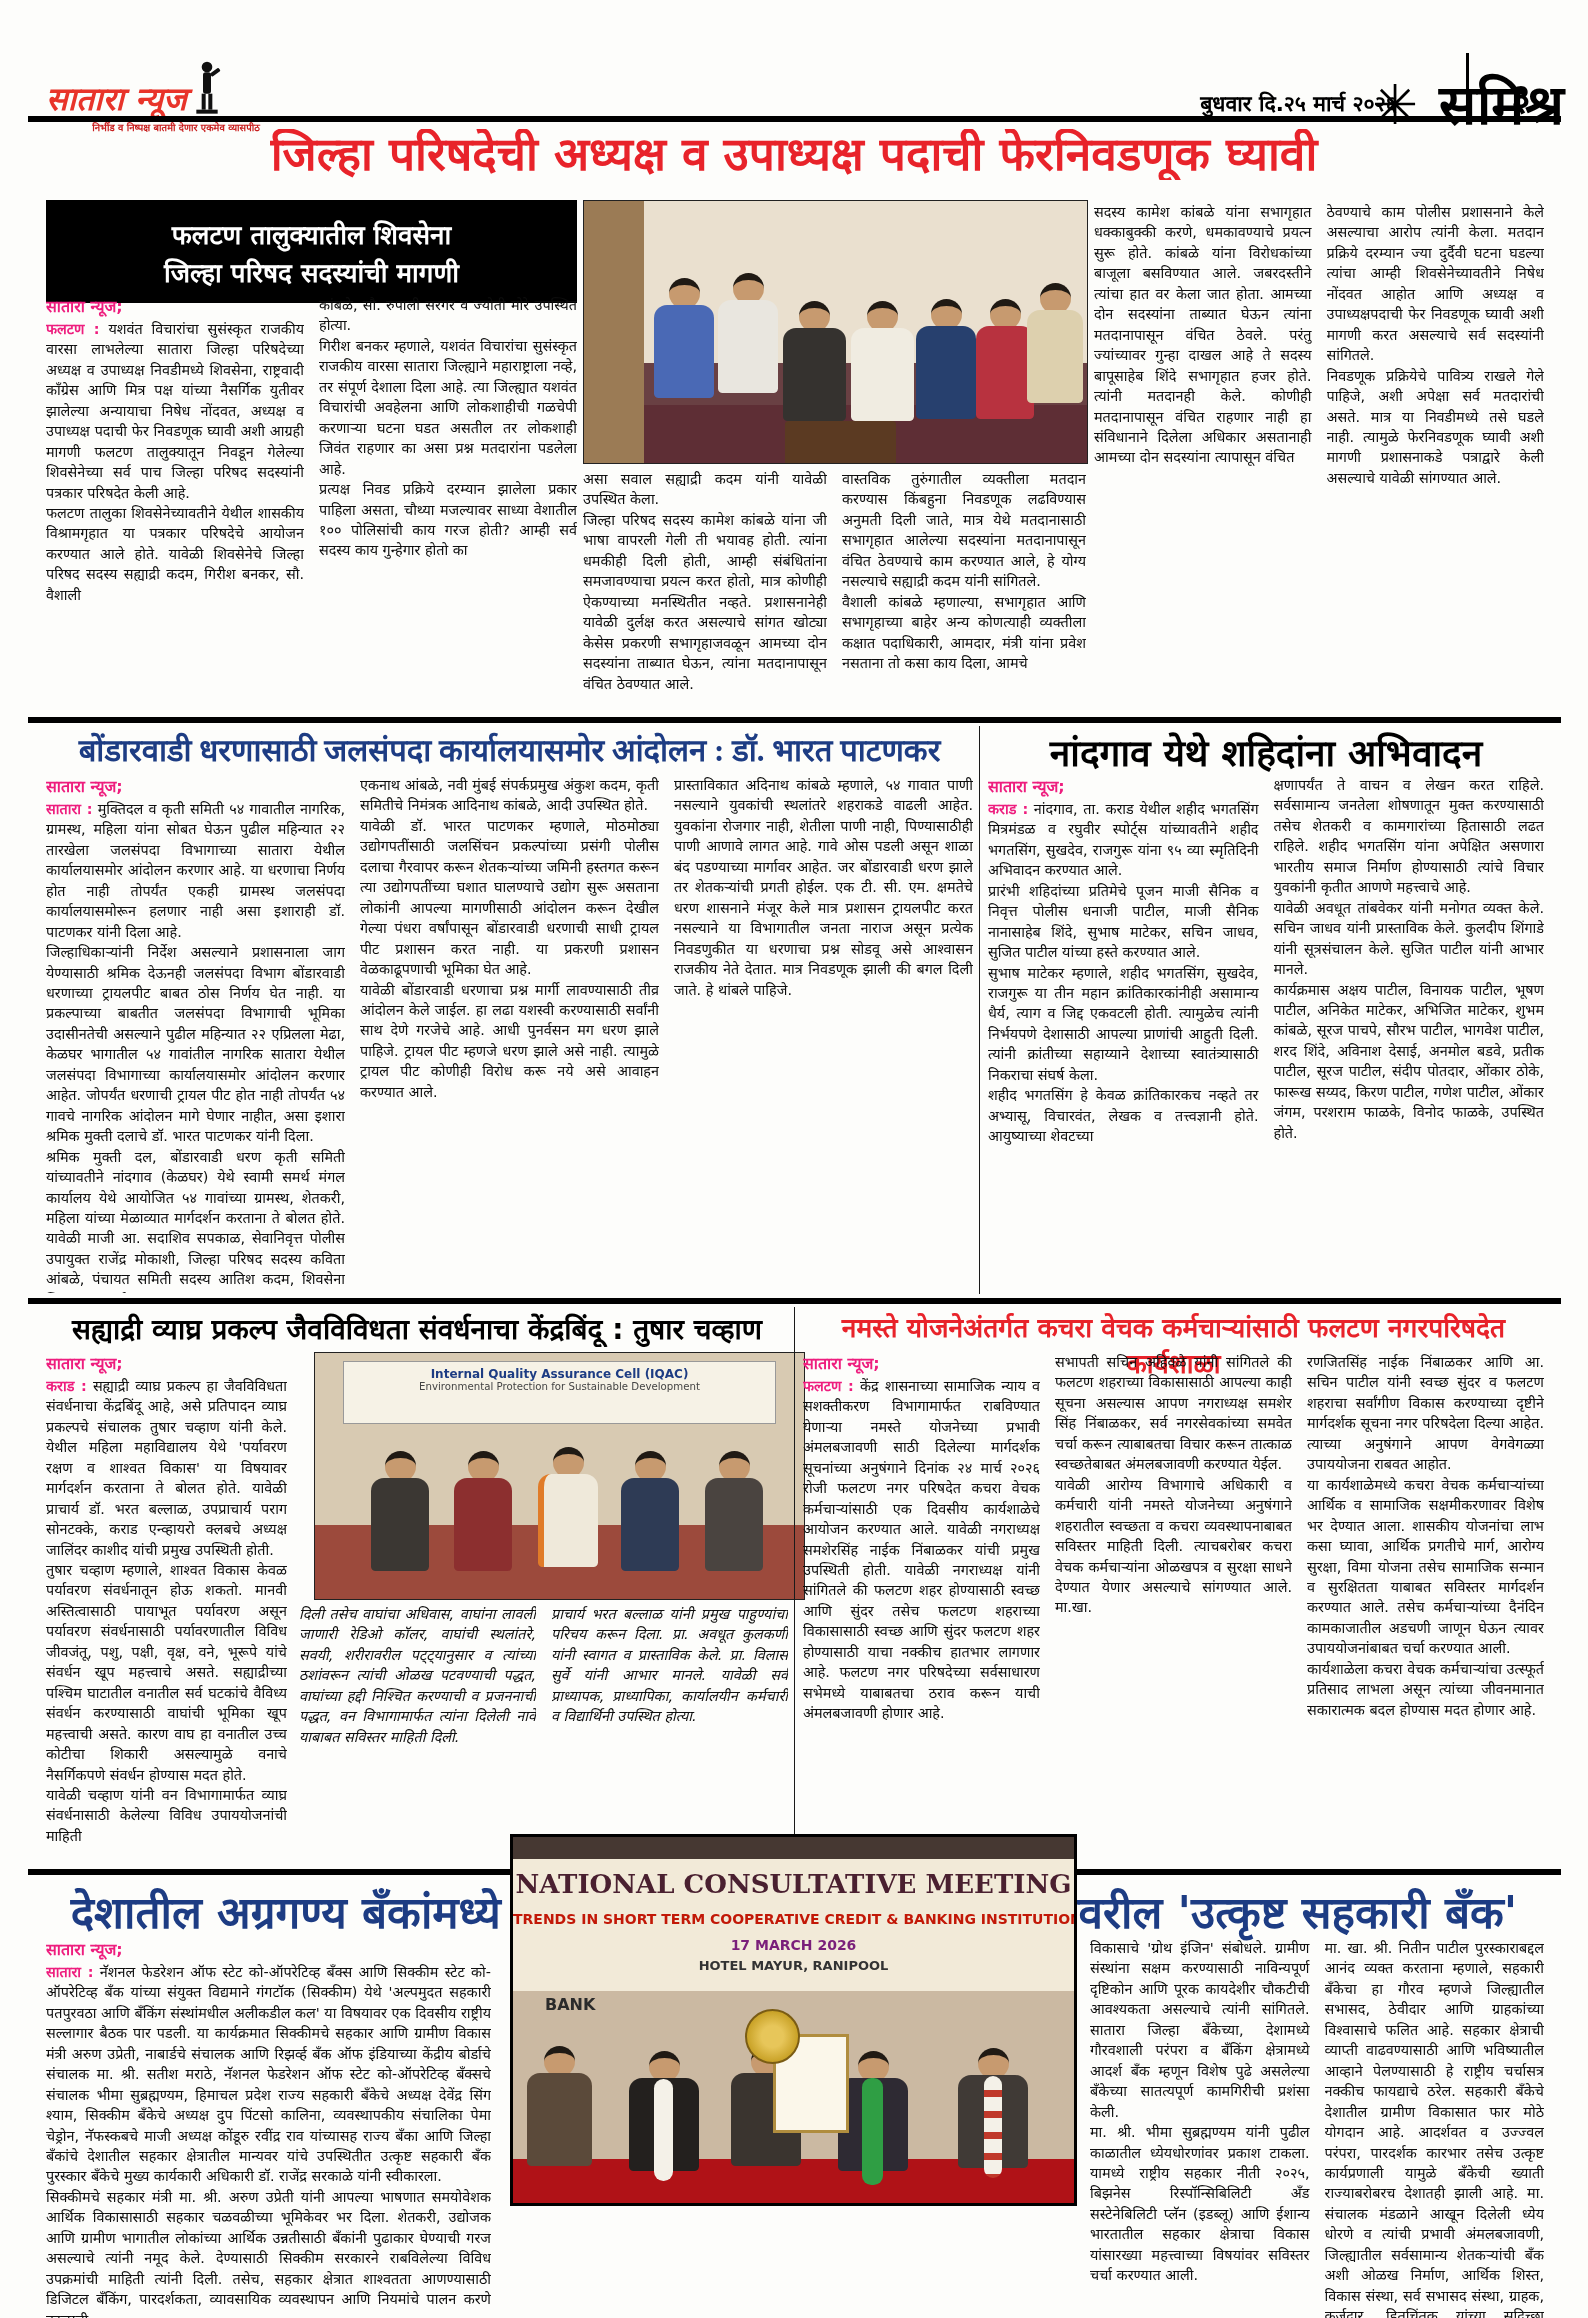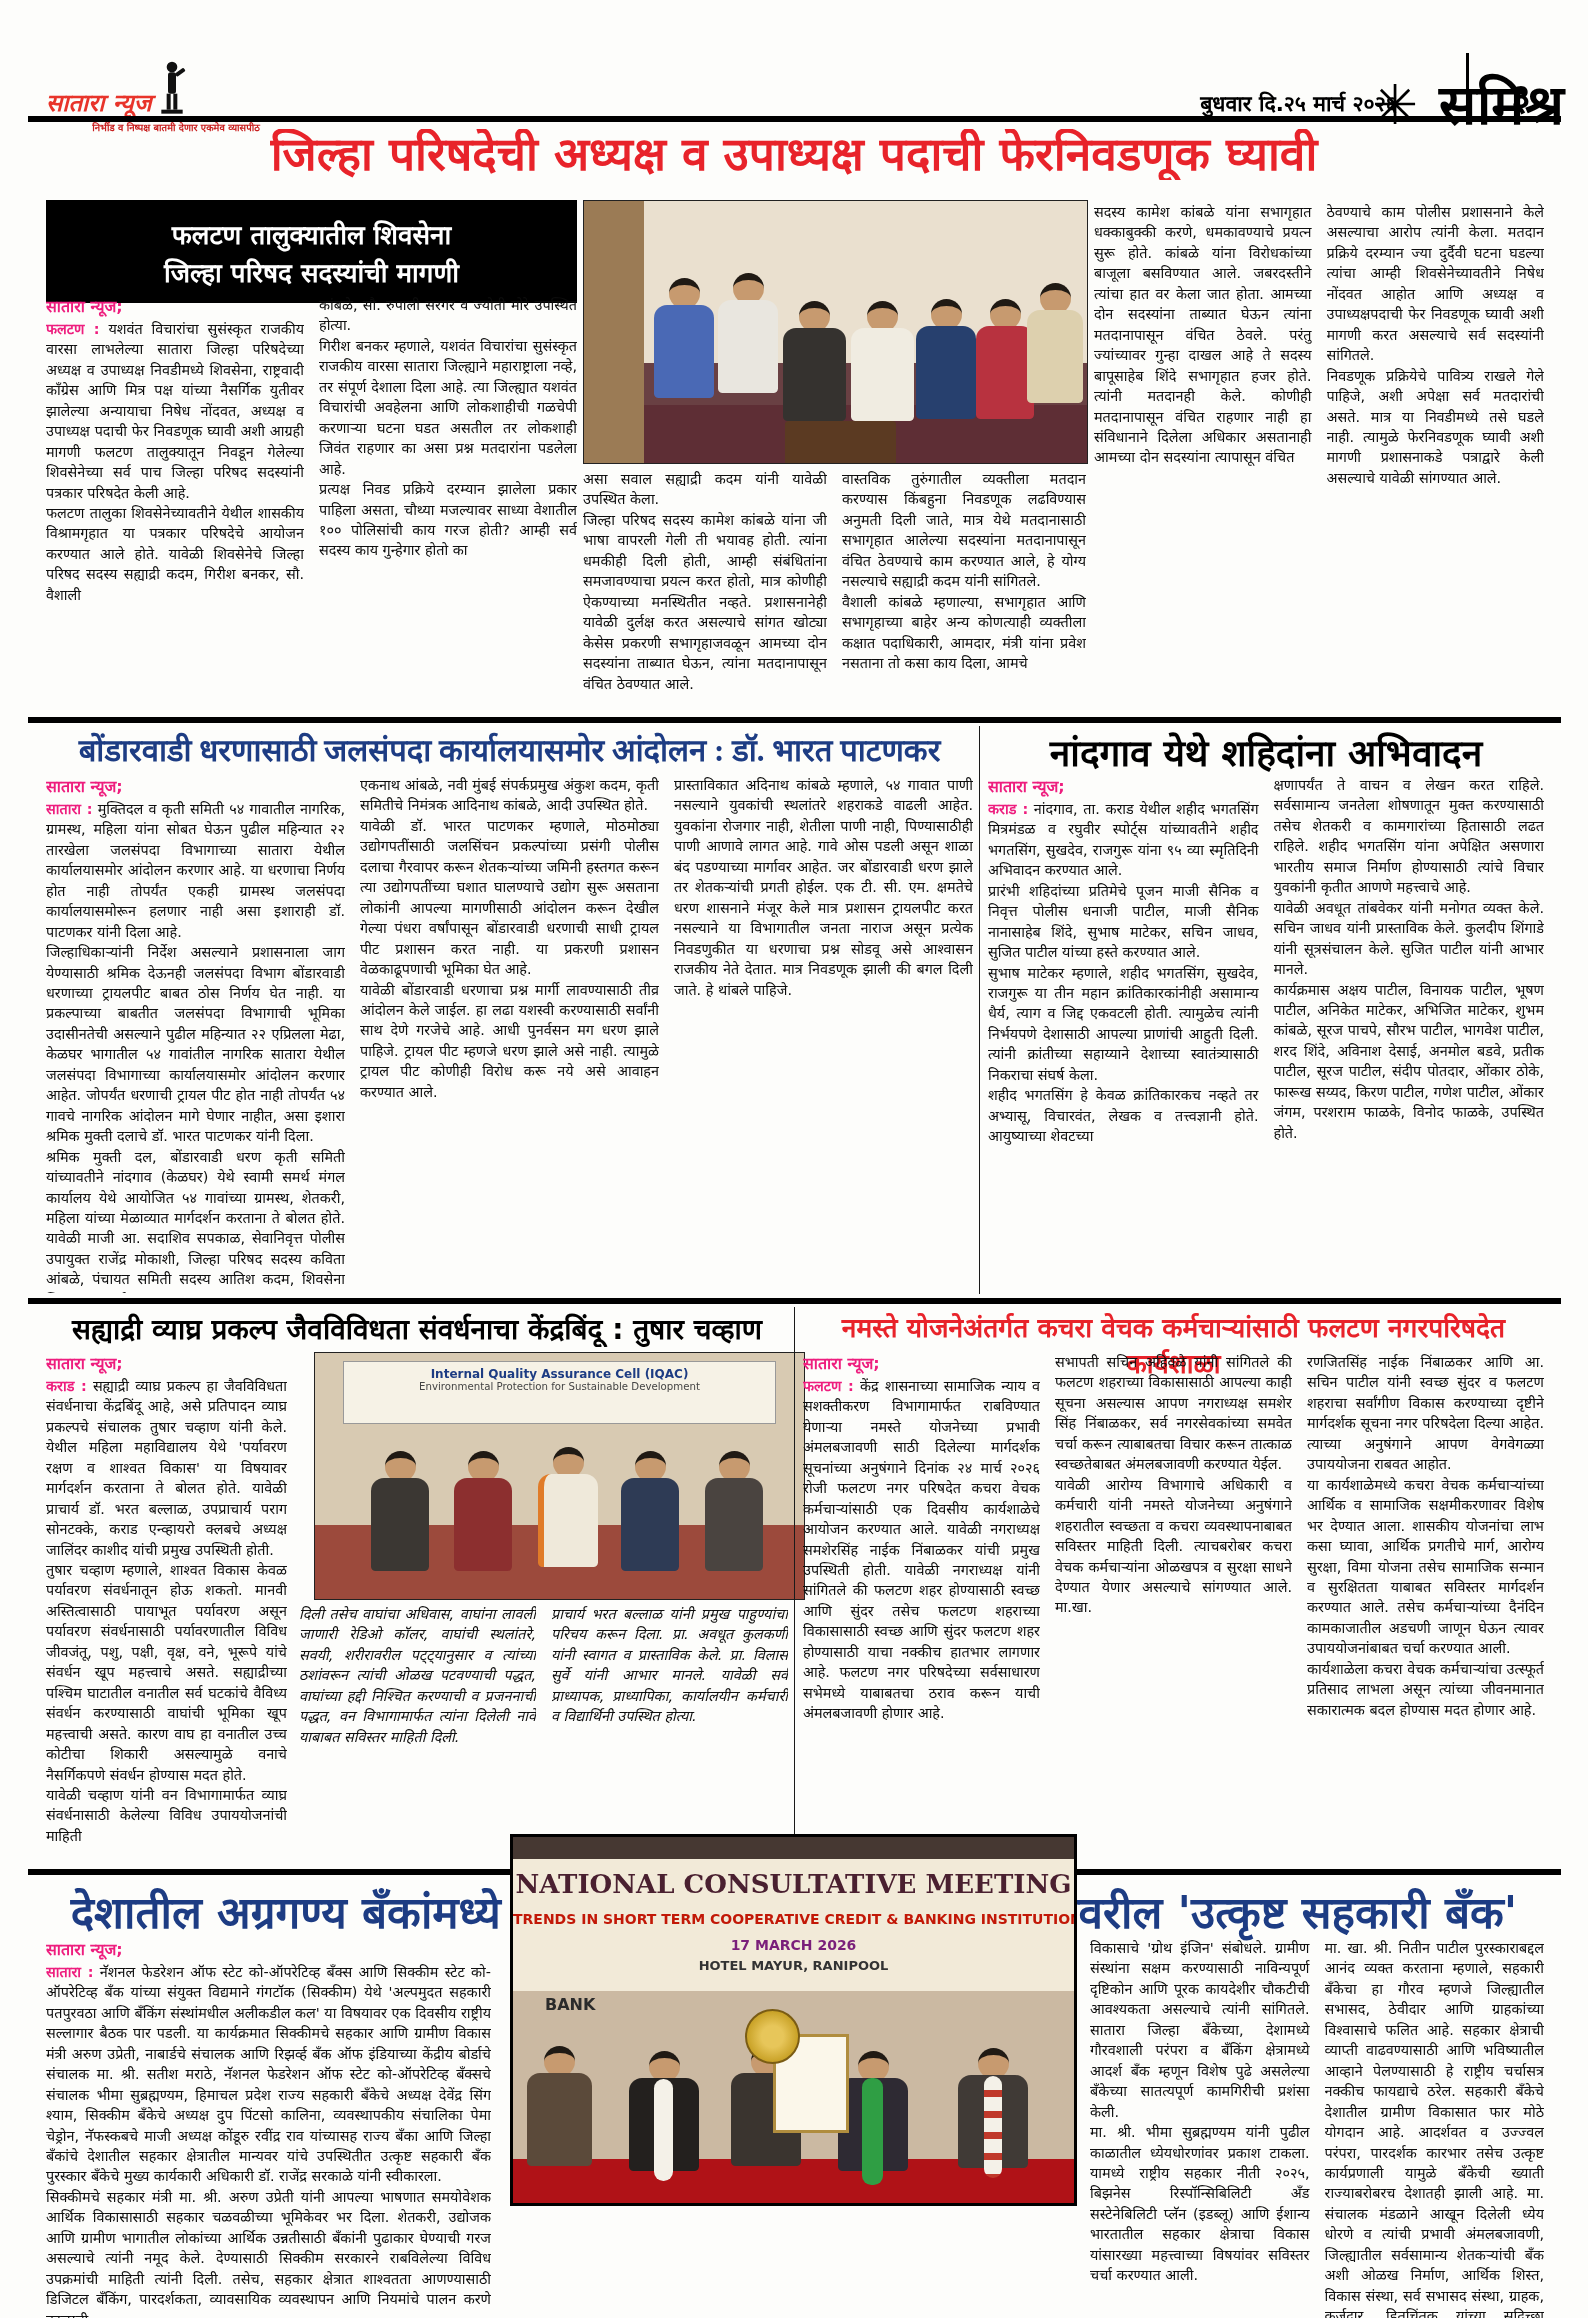--- a/index.html
+++ b/index.html
@@ -11,21 +11,21 @@
   .col{flex:1;overflow:hidden;}
   .bodytxt{font-size:14.4px;line-height:1.42;text-align:justify;white-space:pre-line;margin:0;color:#0d0d0d;}
   .byline{color:#ee1d7e;font-weight:bold;font-size:16px;margin-bottom:1.9px;}
   .dateline{color:#ee1d7e;font-weight:bold;}
   .hl{position:absolute;text-align:center;font-weight:bold;overflow:hidden;}
   .hl-main{color:#e8232a;font-size:46px;line-height:1.1;}
   .kicker{position:absolute;background:#000;color:#fff;text-align:center;font-weight:bold;font-size:26px;line-height:1.45;padding-top:17px;overflow:hidden;white-space:pre-line;}
   .hl-navy{color:#1d3c83;}
   .hl-red{color:#e8232a;}
   .hl-black{color:#000;}
-  .logo-title{color:#e8342a;font-size:24px;font-weight:bold;font-style:italic;line-height:1;}
+  .logo-title{color:#e8342a;font-size:32px;font-weight:bold;font-style:italic;line-height:1;}
   .logo-tag{color:#c81e1e;font-size:9.7px;font-weight:bold;border-top:1.4px solid #222;padding-top:1.9px;margin-top:2.8px;text-align:center;}
   .masthead{font-size:55px;font-weight:bold;color:#000;letter-spacing:0.9px;}
   .dateline-top{font-size:21.3px;font-weight:bold;color:#000;}
   .pageno{font-size:37px;font-weight:bold;color:#000;}
   .photo{position:absolute;overflow:hidden;}
   .ph1{background:linear-gradient(#eae0cf 0 62%,#694043 62% 78%,#5e2e35 78% 100%);border:1.9px solid #222;}
   .ph2{background:linear-gradient(#d8cab2 0 70%,#9c4a3c 70% 100%);border:1.4px solid #222;}
   .ph3{background:linear-gradient(#463832 0 6%,#f2ead8 6% 42%,#cbb9a2 42% 88%,#b01217 88% 100%);border:3.2px solid #000;}
   .p{position:absolute;}
   .p .h{width:31px;height:31px;border-radius:50%;background:#c79a6f;margin:0 auto;border-top:7.4px solid #201a14;box-sizing:border-box;}

